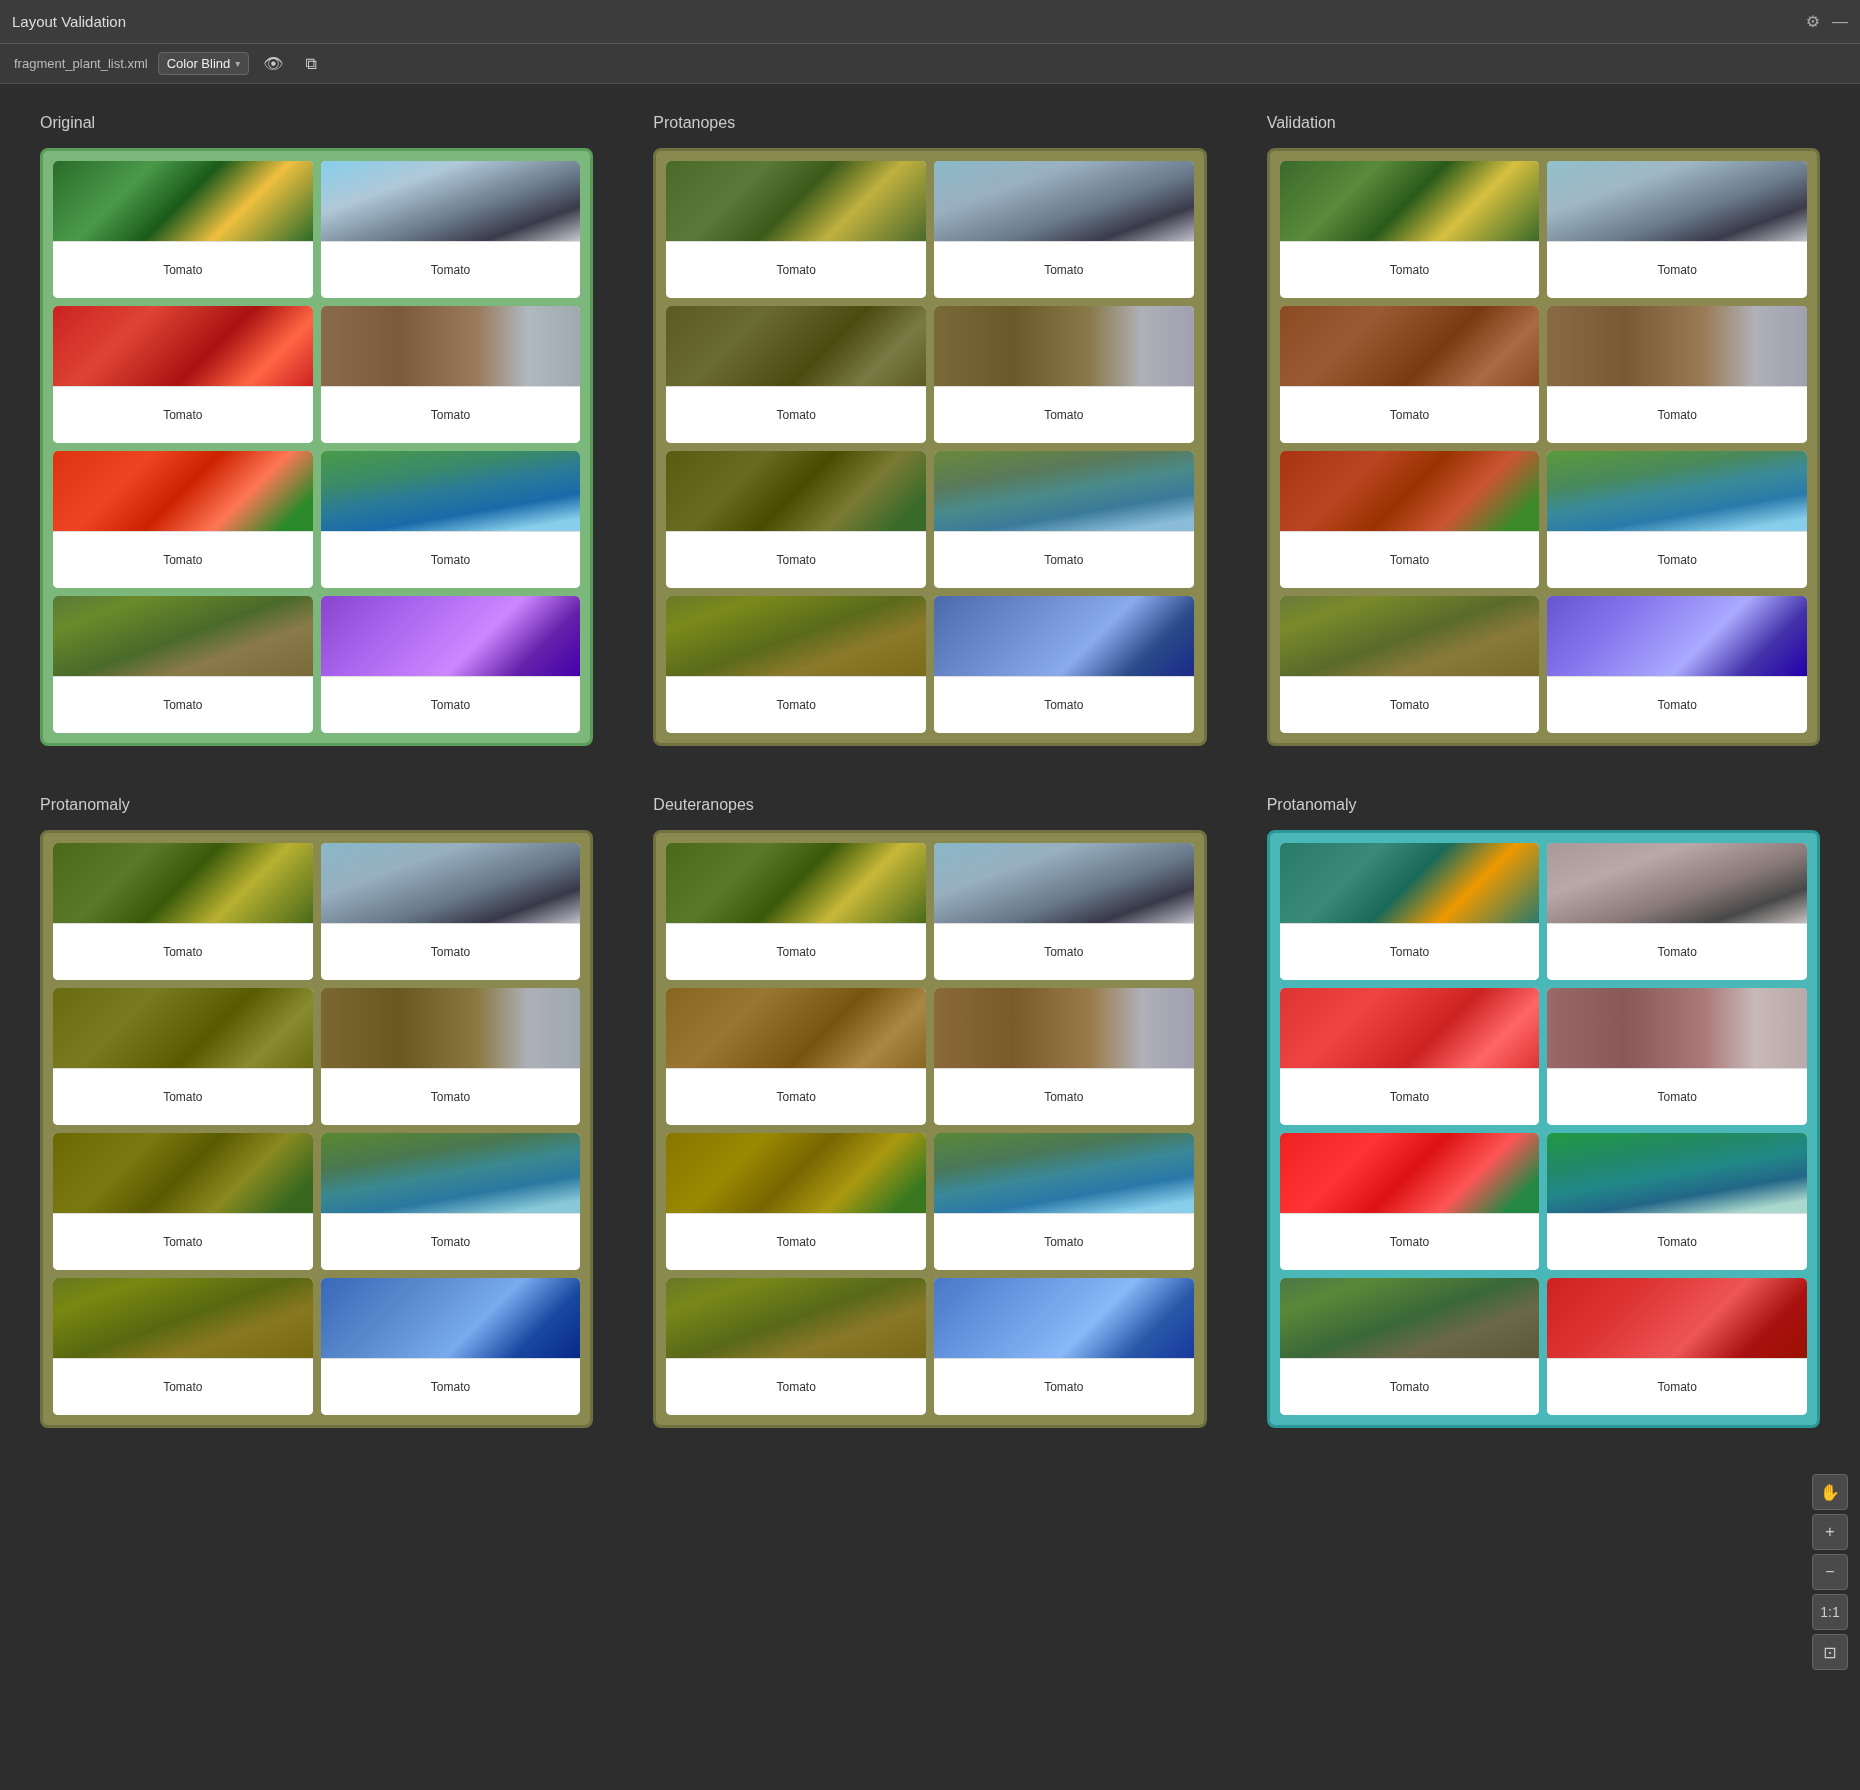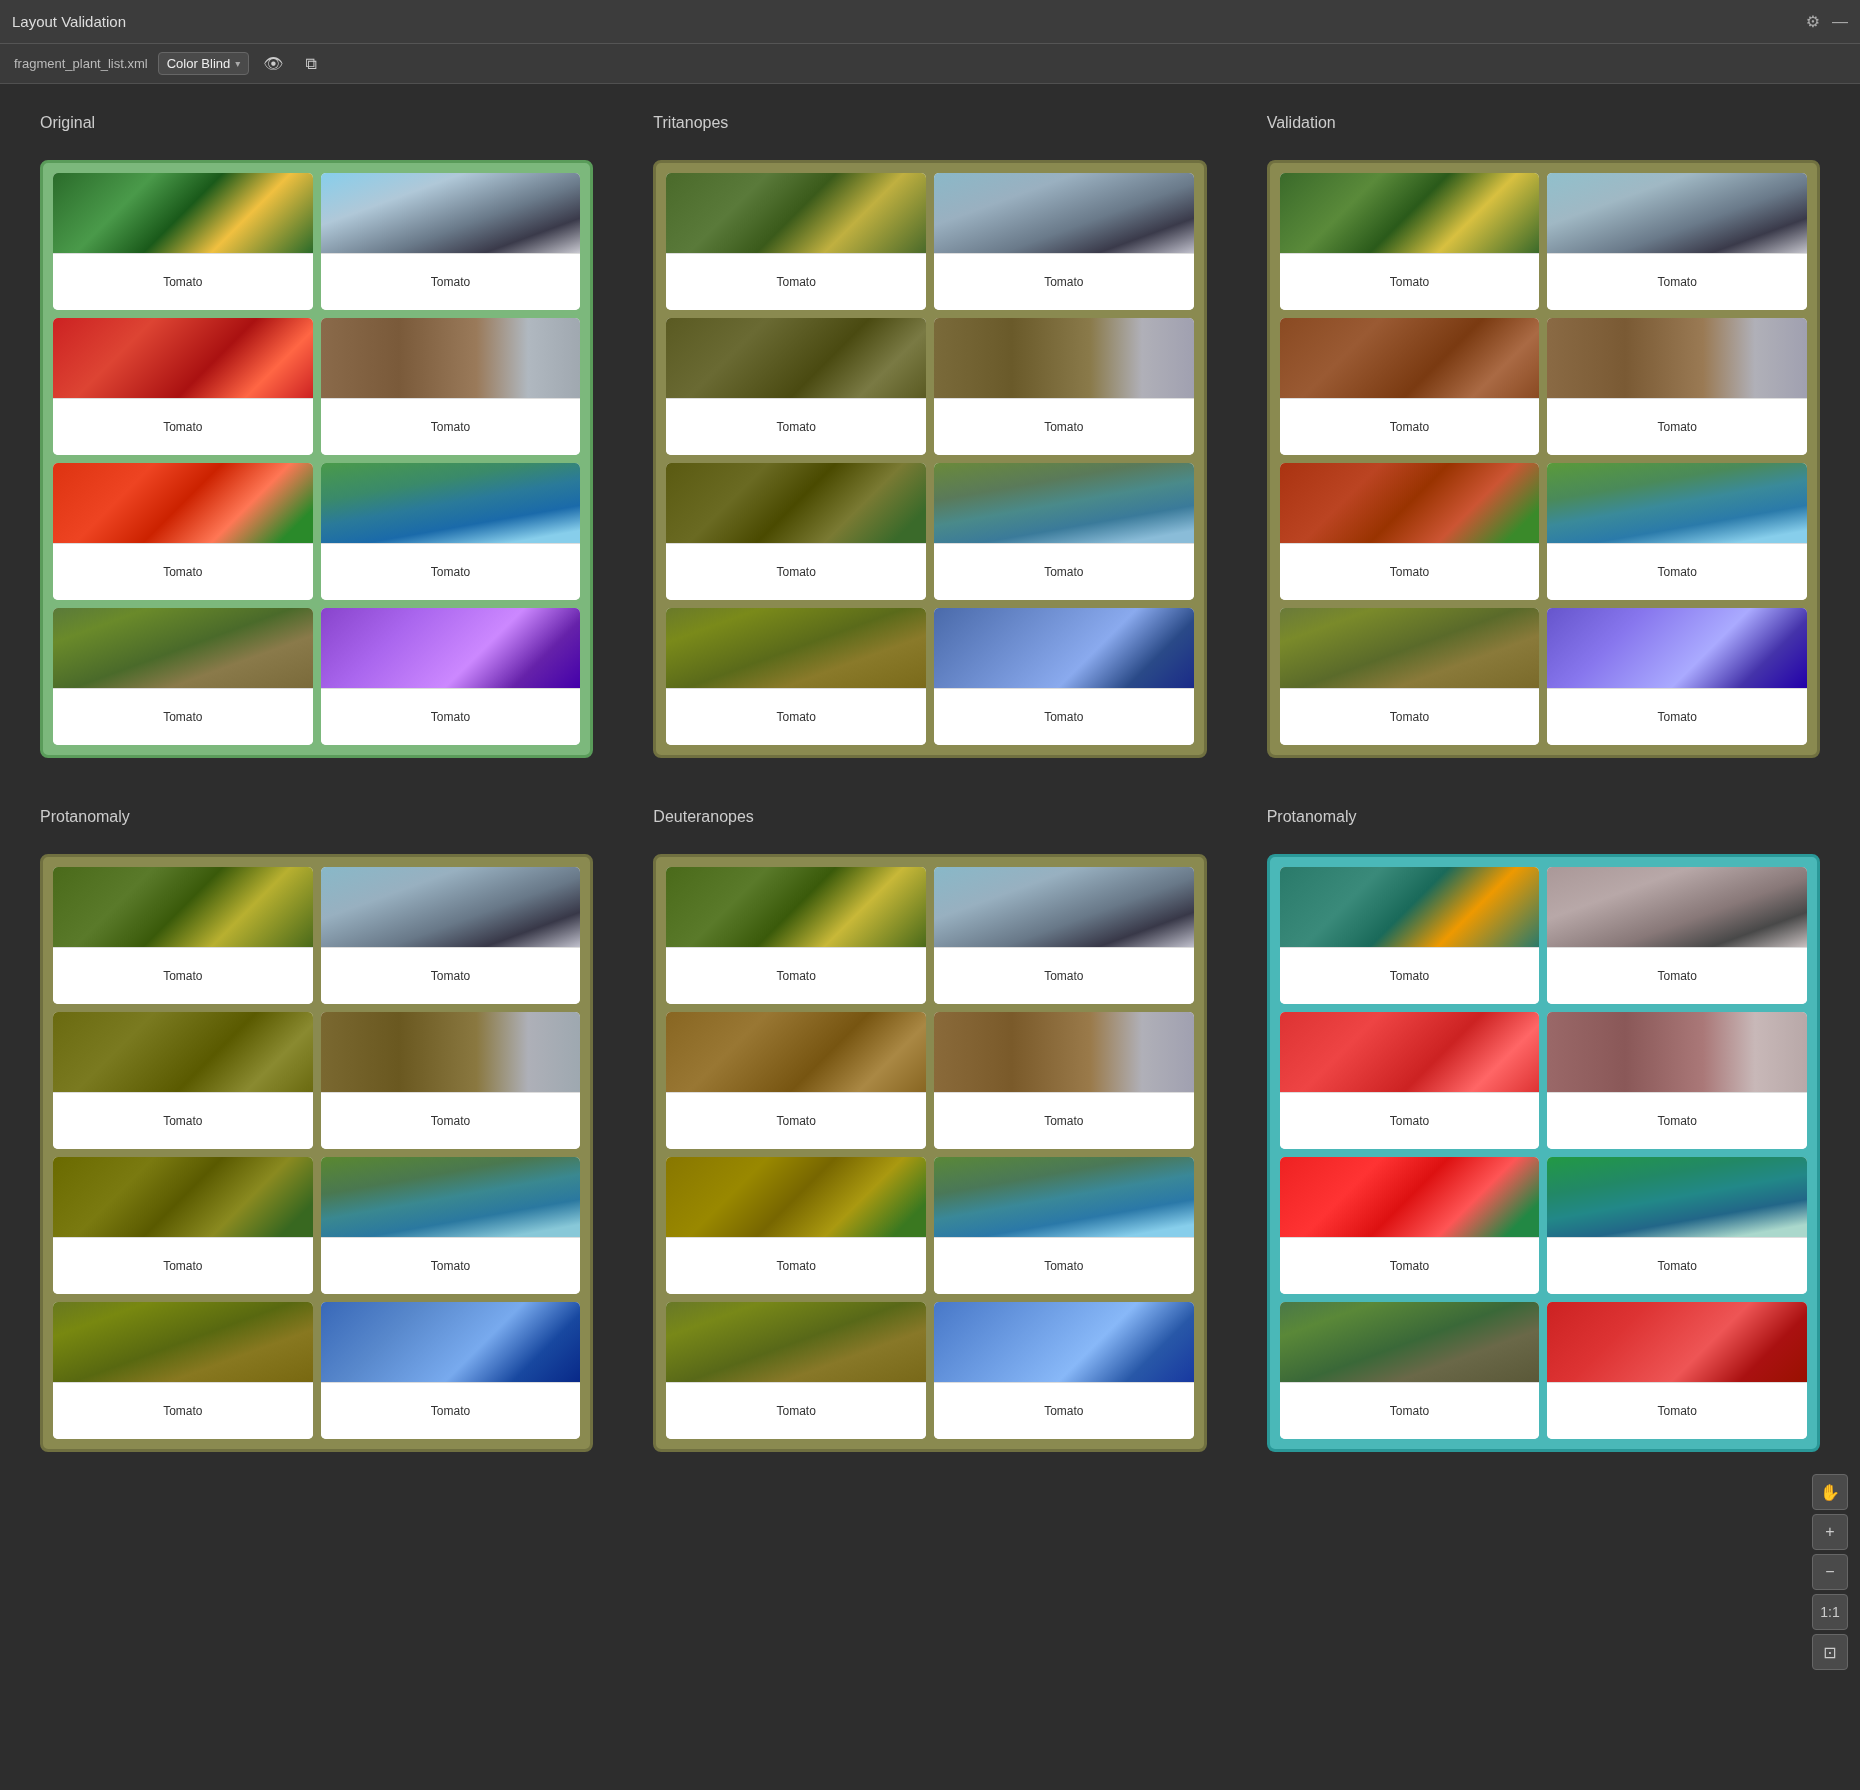--- a/index.html
+++ b/index.html
@@ -92,21 +92,21 @@
       padding: 30px 40px;
       display: grid;
       grid-template-columns: repeat(3, 1fr);
       gap: 50px 60px;
     }
 
     
     .panel {
       display: flex;
       flex-direction: column;
-      gap: 20px;
+      gap: 8px;
     }
     .panel-title {
       font-size: 16px;
       color: #ccc;
       margin-bottom: 8px;
     }
     .panel-grid {
       border-radius: 8px;
       padding: 10px;
       display: grid;
@@ -389,21 +389,21 @@
           <div class="card-img img-field-orig"></div>
           <div class="card-label">Tomato</div>
         </div>
         <div class="card">
           <div class="card-img img-purple-orig"></div>
           <div class="card-label">Tomato</div>
         </div>
       </div>
     </div>
     <div class="panel">
-      <div class="panel-title">Tritanopes</div>
+      <div class="panel-title">Protanopes</div>
       <div class="panel-grid olive">
         <div class="card">
           <div class="card-img img-butterfly-pro"></div>
           <div class="card-label">Tomato</div>
         </div>
         <div class="card">
           <div class="card-img img-telescope-pro"></div>
           <div class="card-label">Tomato</div>
         </div>
         <div class="card">

